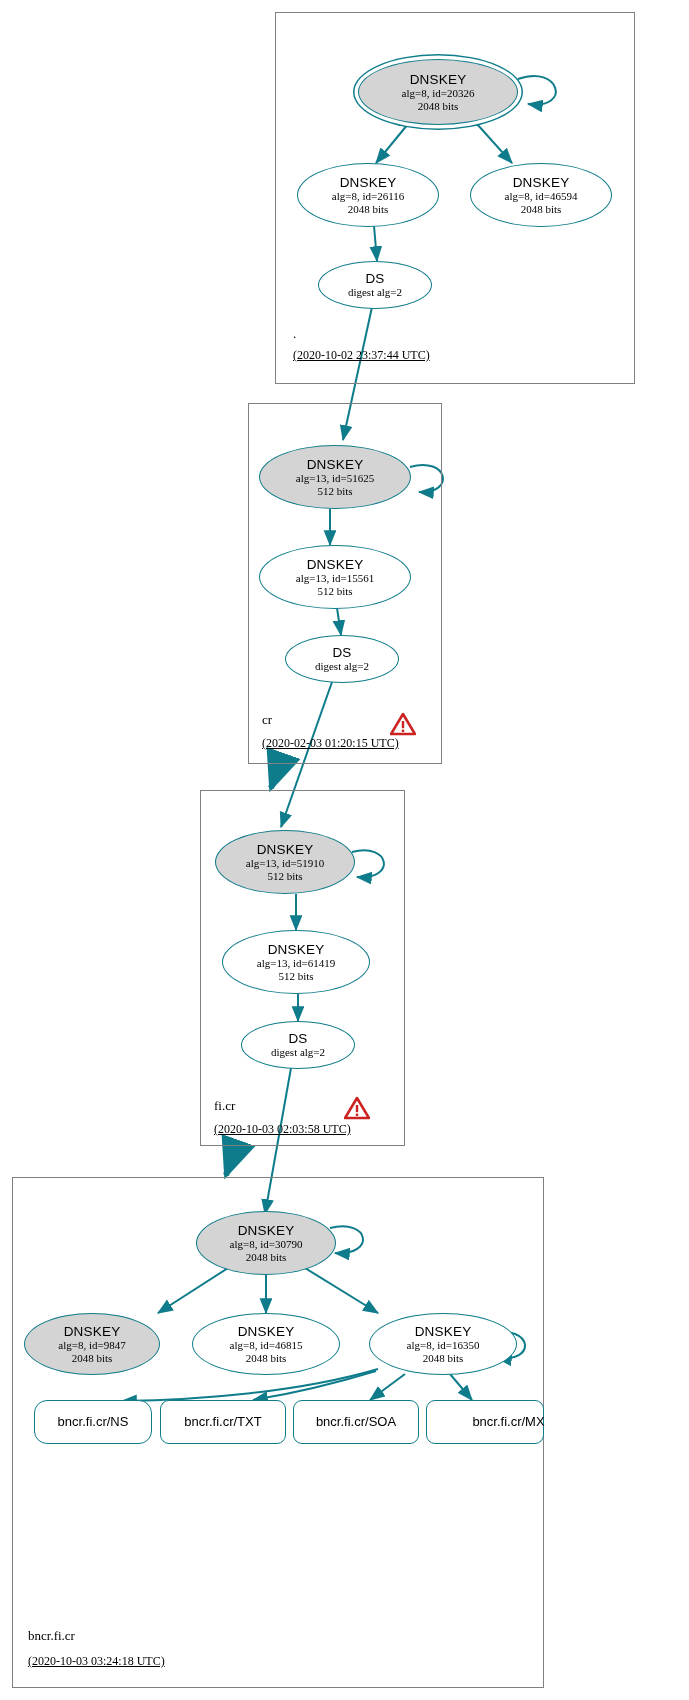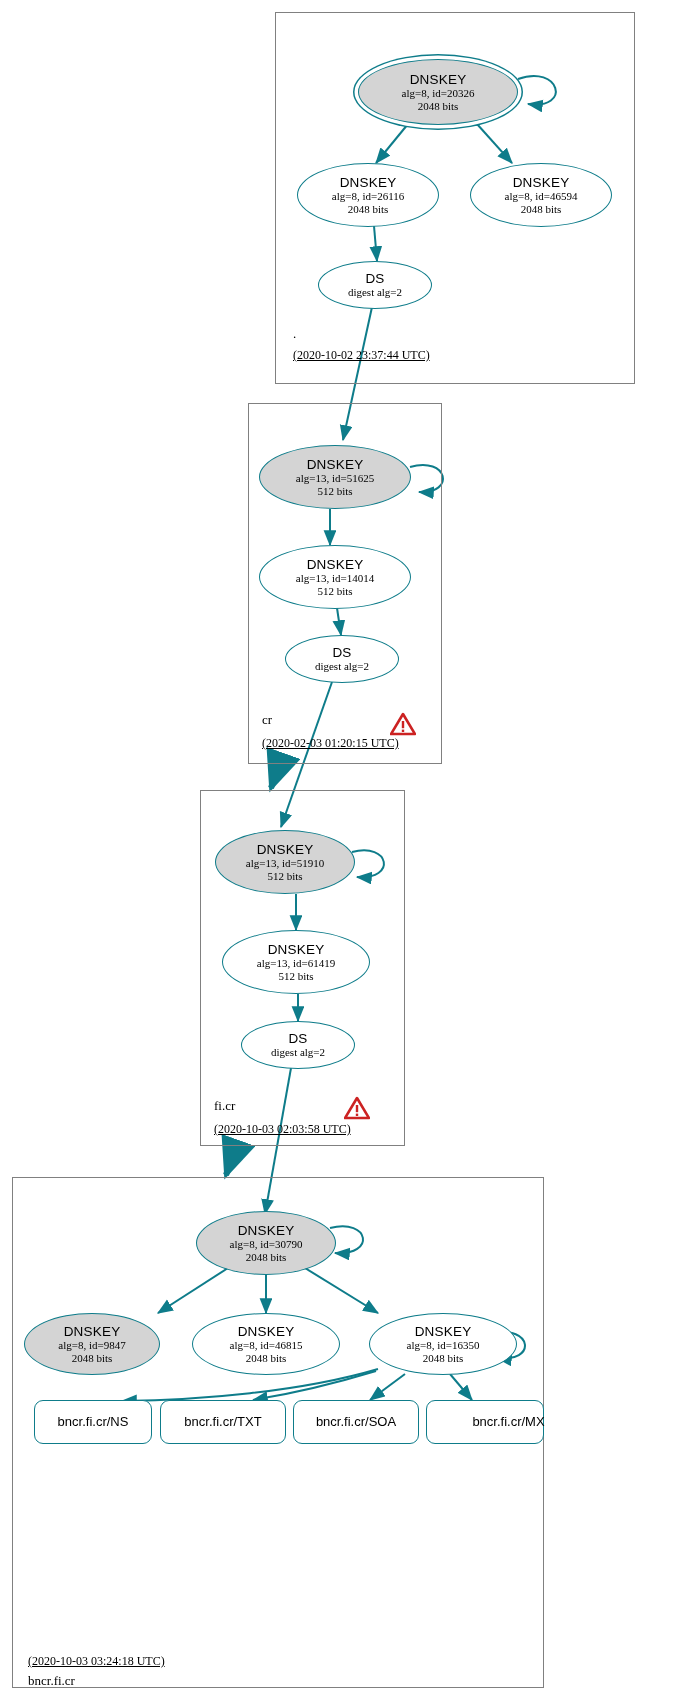--- a/index.html
+++ b/index.html
@@ -191,21 +191,21 @@
   <div class="zone-box" style="left:248px; top:403px; width:194px; height:361px;"></div>
 
   <div class="node ellipse secure" style="left:259px; top:445px; width:152px; height:64px;">
     <div class="n-title">DNSKEY</div>
     <div class="n-sub">alg=13, id=51625</div>
     <div class="n-sub">512 bits</div>
   </div>
 
   <div class="node ellipse" style="left:259px; top:545px; width:152px; height:64px;">
     <div class="n-title">DNSKEY</div>
-    <div class="n-sub">alg=13, id=14014</div>
+    <div class="n-sub">alg=13, id=15561</div>
     <div class="n-sub">512 bits</div>
   </div>
 
   <div class="node ellipse" style="left:285px; top:635px; width:114px; height:48px;">
     <div class="n-title">DS</div>
     <div class="n-sub">digest alg=2</div>
   </div>
 
   <div class="zone-label" style="left:262px; top:712px;">cr</div>
   <div class="zone-time" style="left:262px; top:736px;">(2020-02-03 01:20:15 UTC)</div>
@@ -267,32 +267,32 @@
     <div class="n-sub">alg=8, id=46815</div>
     <div class="n-sub">2048 bits</div>
   </div>
 
   <div class="node ellipse" style="left:369px; top:1313px; width:148px; height:62px;">
     <div class="n-title">DNSKEY</div>
     <div class="n-sub">alg=8, id=16350</div>
     <div class="n-sub">2048 bits</div>
   </div>
 
-  <div class="node rrbox" style="left:34px; top:1400px; width:118px; height:44px;">
+  <div class="node rrbox" style="left:34px; top:1400px; width:118px; height:44px;border-radius:13px;">
     <div class="rr-label">bncr.fi.cr/NS</div>
   </div>
 
   <div class="node rrbox" style="left:160px; top:1400px; width:126px; height:44px;">
     <div class="rr-label">bncr.fi.cr/TXT</div>
   </div>
 
   <div class="node rrbox" style="left:293px; top:1400px; width:126px; height:44px;justify-content:center;">
     <div class="rr-label">bncr.fi.cr/SOA</div>
   </div>
 
   <div class="node rrbox" style="left:426px; top:1400px; width:118px; height:44px;padding-left:47px;">
     <div class="rr-label">bncr.fi.cr/MX</div>
   </div>
 
-  <div class="zone-label" style="left:28px; top:1628px;margin-top:45px;">bncr.fi.cr</div>
+  <div class="zone-label" style="left:28px; top:1628px;">bncr.fi.cr</div>
   <div class="zone-time" style="left:28px; top:1654px;">(2020-10-03 03:24:18 UTC)</div>
 
 </div>
 
 </body></html>

